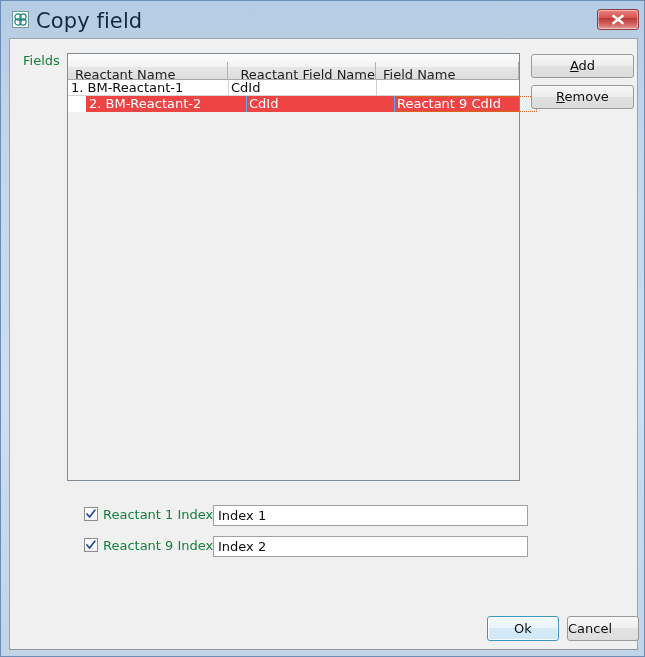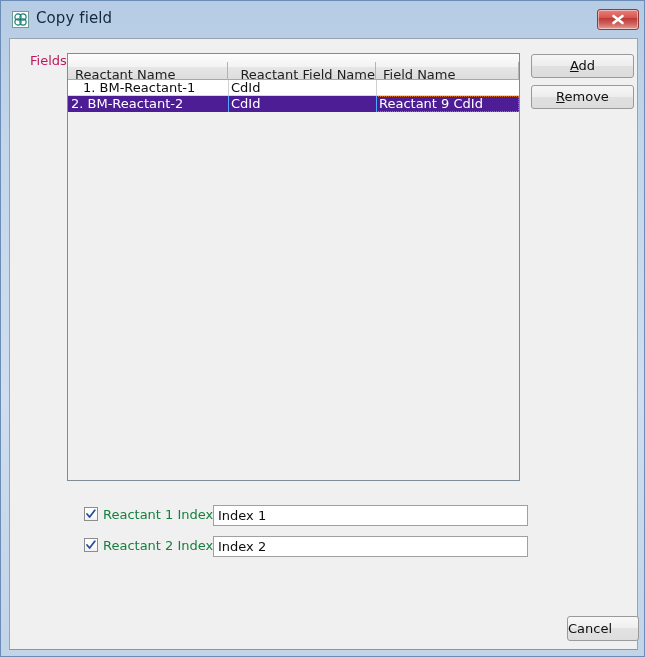--- a/index.html
+++ b/index.html
@@ -35,21 +35,21 @@
     position: absolute;
     left: 11px;
     top: 10px;
     width: 17px;
     height: 17px;
   }
   #title-text {
     position: absolute;
     left: 35px;
     top: 8px;
-    font-size: 15px;
+    font-size: 21px;
     color: #14293f;
     letter-spacing: 0.1px;
     white-space: nowrap;
   }
   #close-button {
     position: absolute;
     right: 7px;
     top: 8px;
     width: 42px;
     height: 21px;
@@ -72,24 +72,24 @@
     height: 612px;
     box-sizing: border-box;
     background: #f0f0f0;
     border: 1px solid #9aa4ad;
     border-bottom-color: #8d969e;
   }
 
   
   #fields-label {
     position: absolute;
-    left: 20px;
+    left: 13px;
     top: 14px;
     font-size: 13px;
-    color: #be185d;
+    color: #15803d;
   }
 
   
   #table-panel {
     position: absolute;
     left: 57px;
     top: 14px;
     width: 453px;
     height: 428px;
     box-sizing: border-box;
@@ -120,21 +120,21 @@
     position: relative;
     background: #ffffff;
     height: 33px;
   }
   .trow {
     position: relative;
     height: 16px;
     box-sizing: border-box;
   }
   .trow.r0 { background: #ffffff; border-bottom: 1px solid #d7d7d7; }
-  .trow.sel { background: #4c1d95; }
+  .trow.sel { background: #ef4444; margin-left: 18px; }
   .td {
     position: absolute;
     top: 0;
     height: 16px;
     line-height: 16px;
     font-size: 13px;
     color: #0d0d0d;
     padding-left: 3px;
     box-sizing: border-box;
     white-space: nowrap;
@@ -297,21 +297,21 @@
     <span id="fields-label">Fields</span>
 
     <div id="table-panel">
       <div id="table-head">
           <div class="th" style="left: 0px; width: 160px;">Reactant Name</div>
           <div class="th" style="left: 160px; width: 148px; text-align: right;">Reactant Field Name</div>
           <div class="th" style="left: 308px; width: 143px;">Field Name</div>
         </div>
       <div id="table-body">
           <div class="trow r0">
-            <div class="td" style="left: 12px; width: 160px;">1. BM-Reactant-1</div>
+            <div class="td" style="left: 0px; width: 160px;">1. BM-Reactant-1</div>
             <div class="td" style="left: 160px; width: 148px;">CdId</div>
             <div class="vline" style="left: 160px;"></div>
             <div class="vline" style="left: 308px;"></div>
           </div>
           <div class="trow sel">
             <div class="td" style="left: 0px; width: 160px;">2. BM-Reactant-2</div>
             <div class="td" style="left: 160px; width: 148px;">CdId</div>
             <div class="vline" style="left: 160px;"></div>
             <div class="td focused" style="left: 308px; width: 143px;">Reactant 9 CdId</div>
             <div class="vline" style="left: 308px;"></div>
@@ -333,20 +333,21 @@
       <span class="cb-label">Reactant 1 Index</span>
       <input class="txtfield" type="text" value="Index 1" style="">
     </div>
 
     <div class="cb-row" id="cbrow-2">
       <span class="cbox">
         <svg width="12" height="12" viewBox="0 0 12 12" style="display: block;">
           <polyline points="2,6 4.6,9 9.8,2.2" fill="none" stroke="#2a4b9b" stroke-width="1.8" stroke-linecap="round" stroke-linejoin="round"></polyline>
         </svg>
       </span>
-      <span class="cb-label">Reactant 2 Index</span>
+      <span class="cb-label">Reactant 9 Index</span>
       <input class="txtfield" type="text" value="Index 2" style="">
     </div>
 
+    <div id="ok-button"><span>Ok</span></div>
     <div id="cancel-button"><span>Cancel</span></div>
 
   </div>
 </div>
 
 </body></html>

